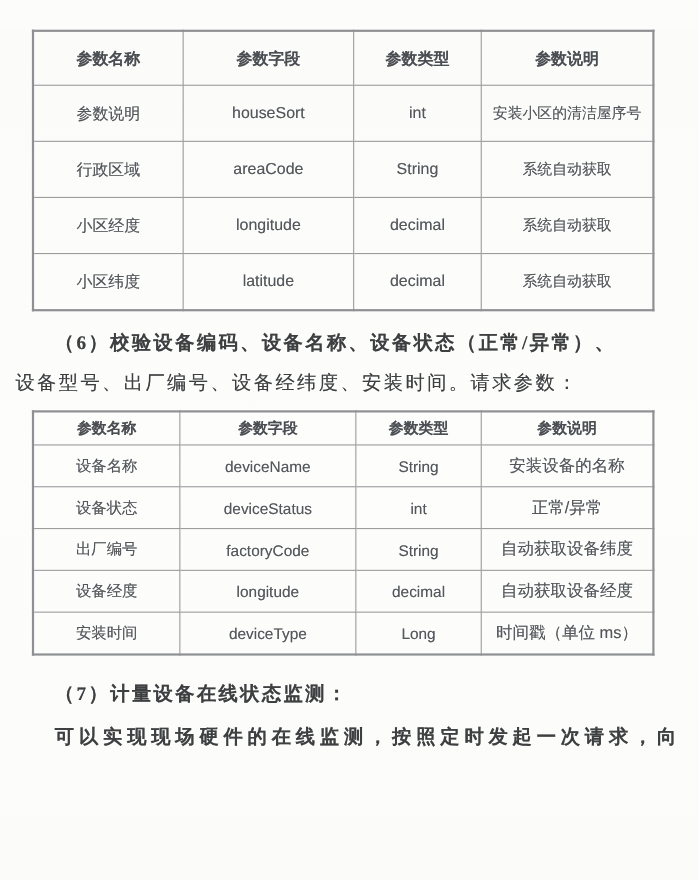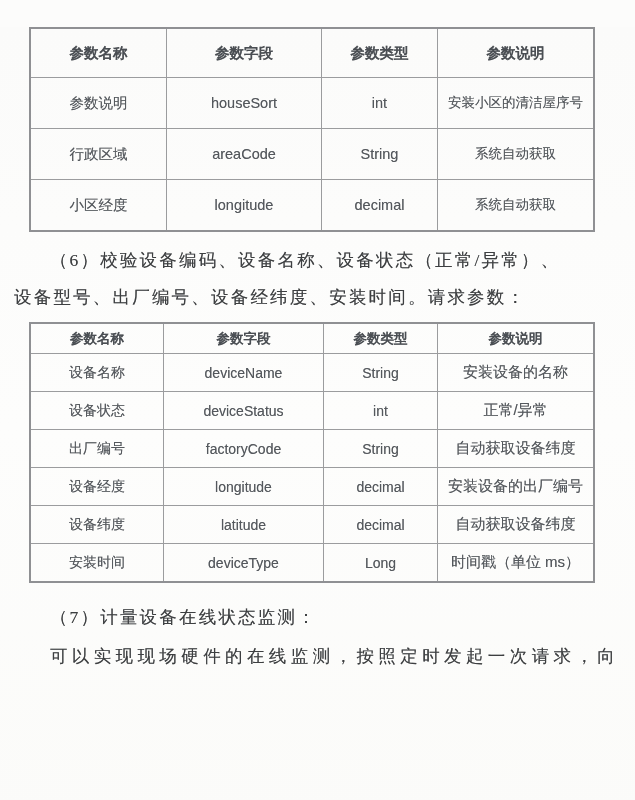--- a/index.html
+++ b/index.html
@@ -43,21 +43,21 @@
   .t2 td:nth-child(4){font-size:15px;}
   
   .para{
     margin:10px 14px 0 14px;
     font-family:"Liberation Serif",serif;
     font-size:17.5px;color:#3d3f41;
     line-height:37px;letter-spacing:2.2px;
     text-shadow:0 0 0.6px rgba(61,63,65,.5);
   }
   .para .line{white-space:nowrap;}
-  .indent2{text-indent:2.05em;}
+  .indent2{text-indent:2.05em;font-weight:bold;}
   .para-bottom{margin-top:15px;line-height:39px;}
   .para-bottom .body-line{letter-spacing:4.4px;}
 </style>
 </head>
 <body>
 
 <div class="page">
 
   <table class="t1">
       <thead>
@@ -77,20 +77,26 @@
         </tr>
         <tr>
           <td>行政区域</td>
           <td>areaCode</td>
           <td>String</td>
           <td>系统自动获取</td>
         </tr>
         <tr>
           <td>小区经度</td>
           <td>longitude</td>
+          <td>decimal</td>
+          <td>系统自动获取</td>
+        </tr>
+        <tr>
+          <td>小区纬度</td>
+          <td>latitude</td>
           <td>decimal</td>
           <td>系统自动获取</td>
         </tr>
       </tbody>
     </table>
 
   <div class="para">
     <div class="line indent2">（6）校验设备编码、设备名称、设备状态（正常/异常）、</div>
     <div class="line">设备型号、出厂编号、设备经纬度、安装时间。请求参数：</div>
   </div>
@@ -120,27 +126,21 @@
         <tr>
           <td>出厂编号</td>
           <td>factoryCode</td>
           <td>String</td>
           <td>自动获取设备纬度</td>
         </tr>
         <tr>
           <td>设备经度</td>
           <td>longitude</td>
           <td>decimal</td>
-          <td>安装设备的出厂编号</td>
-        </tr>
-        <tr>
-          <td>设备纬度</td>
-          <td>latitude</td>
-          <td>decimal</td>
-          <td>自动获取设备纬度</td>
+          <td>自动获取设备经度</td>
         </tr>
         <tr>
           <td>安装时间</td>
           <td>deviceType</td>
           <td>Long</td>
           <td>时间戳（单位 ms）</td>
         </tr>
       </tbody>
     </table>
 

